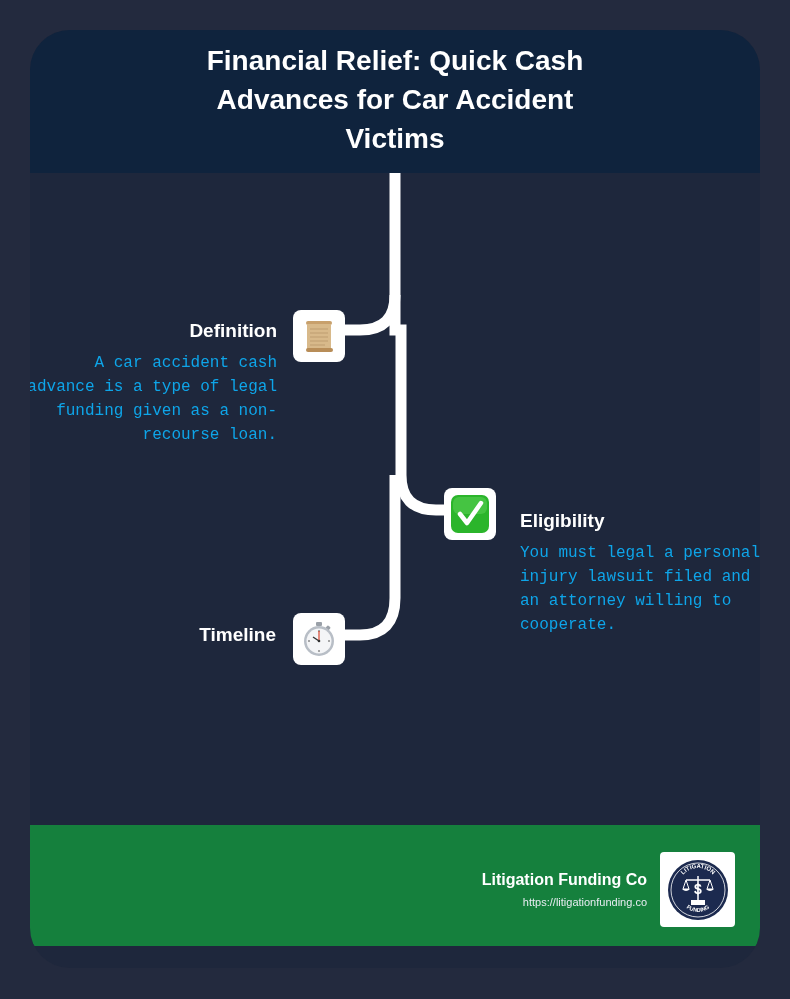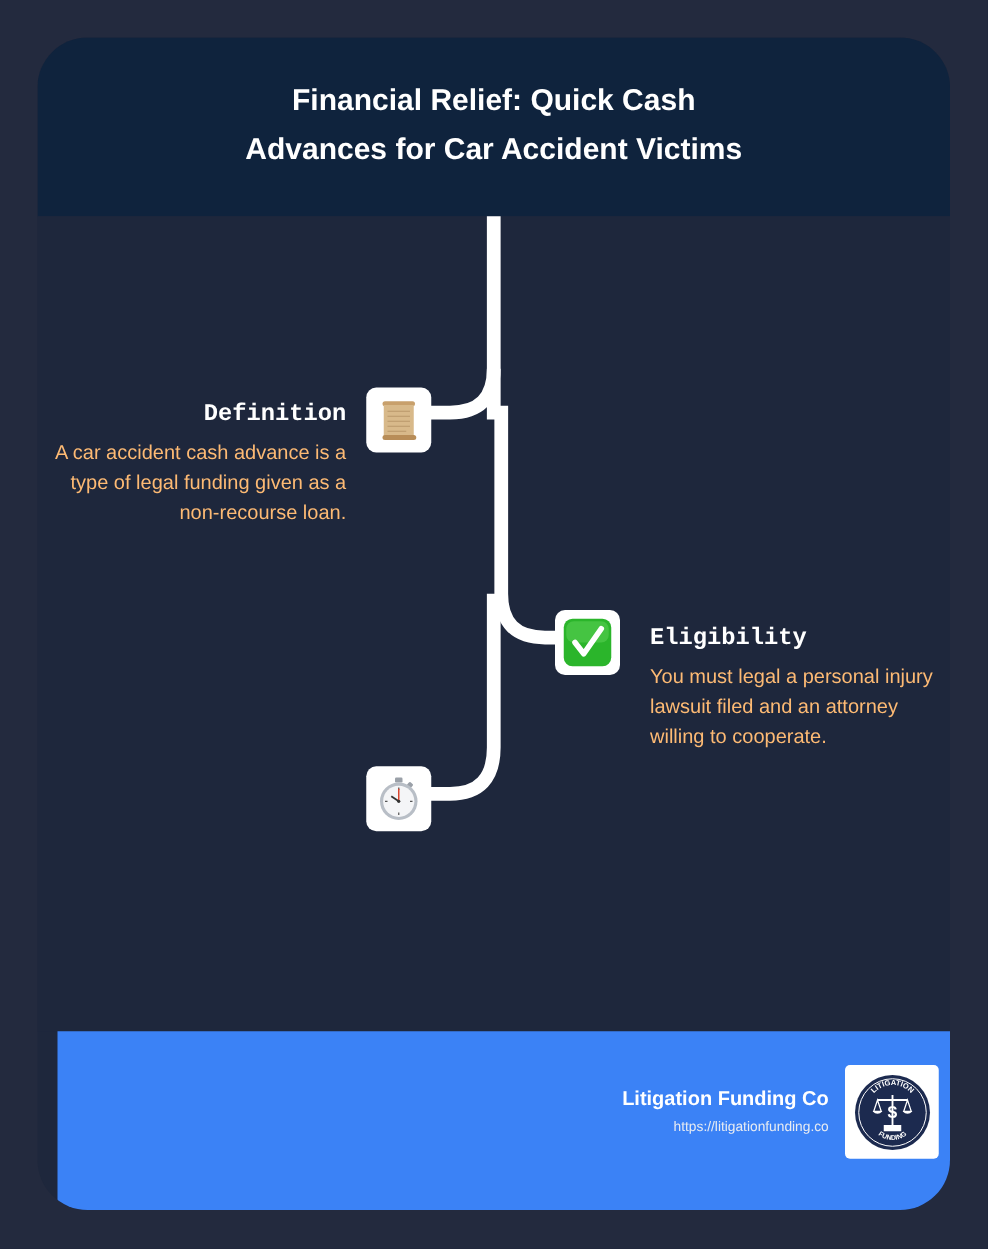--- a/index.html
+++ b/index.html
@@ -10,36 +10,36 @@
   }
   .card {
     position:absolute; left:30px; top:30px; width:730px; height:938px;
     border-radius:40px; overflow:hidden; background:#1e273c;
   }
   .header {
     position:absolute; left:0; top:0; width:730px; height:143px;
     background:#0f233d; display:flex; align-items:center; justify-content:center;
   }
   .title {
-    color:#ffffff; font-weight:bold; font-size:24px; line-height:39px;
+    color:#ffffff; font-weight:bold; font-size:28px; line-height:39px;
     text-align:center; width:440px; margin-top:-4px;
   }
   .body-area { position:absolute; left:0; top:143px; width:730px; height:652px; background:#1e273c; }
   .footer {
-    position:absolute; left:16px; top:795px; width:730px; height:143px; background:#3b82f6;
+    position:absolute; left:0; top:795px; width:730px; height:121px; background:#15803d;
   }
   svg.lines { position:absolute; left:0; top:0; }
   .node {
     position:absolute; width:52px; height:52px; background:#ffffff; border-radius:8px;
     display:flex; align-items:center; justify-content:center;
   }
   .item-left { position:absolute; text-align:right; color:#fff; }
   .item-right { position:absolute; text-align:left; color:#fff; }
-  .item-title { font-weight:bold; font-size:19px; line-height:24px; margin-bottom:8px;font-family:Liberation Mono, monospace; }
-  .item-desc { font-size:16px; line-height:24px; color:#fdba74; }
+  .item-title { font-weight:bold; font-size:19px; line-height:24px; margin-bottom:8px; }
+  .item-desc { font-size:16px; line-height:24px; color:#0ea5e9;font-family:Liberation Mono, monospace; }
   .brand { position:absolute; right:113px; top:43px; text-align:right; color:#fff; }
   .brand-name { font-weight:bold; font-size:16px; line-height:23px; }
   .brand-url { font-size:11px; line-height:23px; color:#e8ecf2; }
   .logo {
     position:absolute; left:630px; top:27px; width:75px; height:75px;
     background:#fff; border-radius:4px; display:flex; align-items:center; justify-content:center;
   }
 </style>
 </head>
 <body>
@@ -79,21 +79,21 @@
     <div class="item-desc">A car accident cash advance is a type of legal funding given as a non-recourse loan.</div>
   </div>
 
   <div class="node" style="left:414px; top:458px;">
     <svg width="40" height="40" viewBox="0 0 40 40">
       <rect x="1" y="1" width="38" height="38" rx="7" fill="#2bb52b"></rect>
       <rect x="3" y="3" width="34" height="17" rx="6" fill="#5fd35a" opacity="0.5"></rect>
       <path d="M10 20 L17 29 L31 9" stroke="#fff" stroke-width="4.5" fill="none" stroke-linecap="round" stroke-linejoin="round"></path>
     </svg>
   </div>
-  <div class="item-right" style="left:490px; top:468px; width:245px;">
+  <div class="item-right" style="left:490px; top:479px; width:245px;">
     <div class="item-title">Eligibility</div>
     <div class="item-desc">You must legal a personal injury lawsuit filed and an attorney willing to cooperate.</div>
   </div>
 
   <div class="node" style="left:263px; top:583px;">
     <svg width="38" height="38" viewBox="0 0 38 38">
       <rect x="16" y="2" width="6" height="4" rx="1" fill="#9aa0a8"></rect>
       <rect x="26" y="6" width="4" height="4" rx="1" fill="#9aa0a8" transform="rotate(40 28 8)"></rect>
       <circle cx="19" cy="21" r="15" fill="#b8bec6"></circle>
       <circle cx="19" cy="21" r="12.5" fill="#f4f5f7"></circle>
@@ -102,20 +102,21 @@
           <line x1="19" y1="30" x2="19" y2="32"></line>
         <line x1="8" y1="21" x2="10" y2="21"></line>
           <line x1="28" y1="21" x2="30" y2="21"></line>
       </g>
       <line x1="19" y1="21" x2="13" y2="17" stroke="#333" stroke-width="1.4"></line>
       <line x1="19" y1="21" x2="19" y2="11" stroke="#d9452e" stroke-width="1.2"></line>
       <circle cx="19" cy="21" r="1.3" fill="#333"></circle>
     </svg>
   </div>
   <div class="item-left" style="right:484px; top:593px; width:250px;">
+    <div class="item-title">Timeline</div>
   </div>
 
   <div class="footer">
     <div class="brand">
       <div class="brand-name">Litigation Funding Co</div>
       <div class="brand-url">https://litigationfunding.co</div>
     </div>
     <div class="logo">
       <svg width="64" height="64" viewBox="0 0 64 64">
         <circle cx="32" cy="32" r="30" fill="#1c2a4f"></circle>

